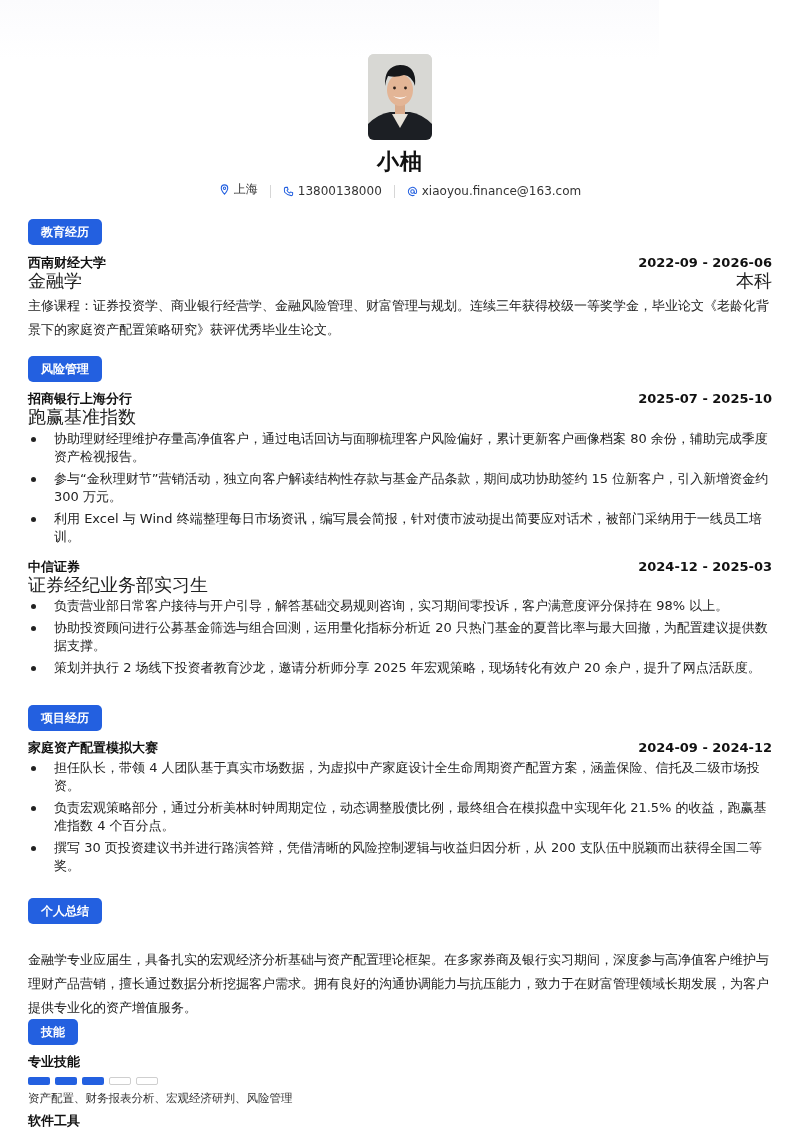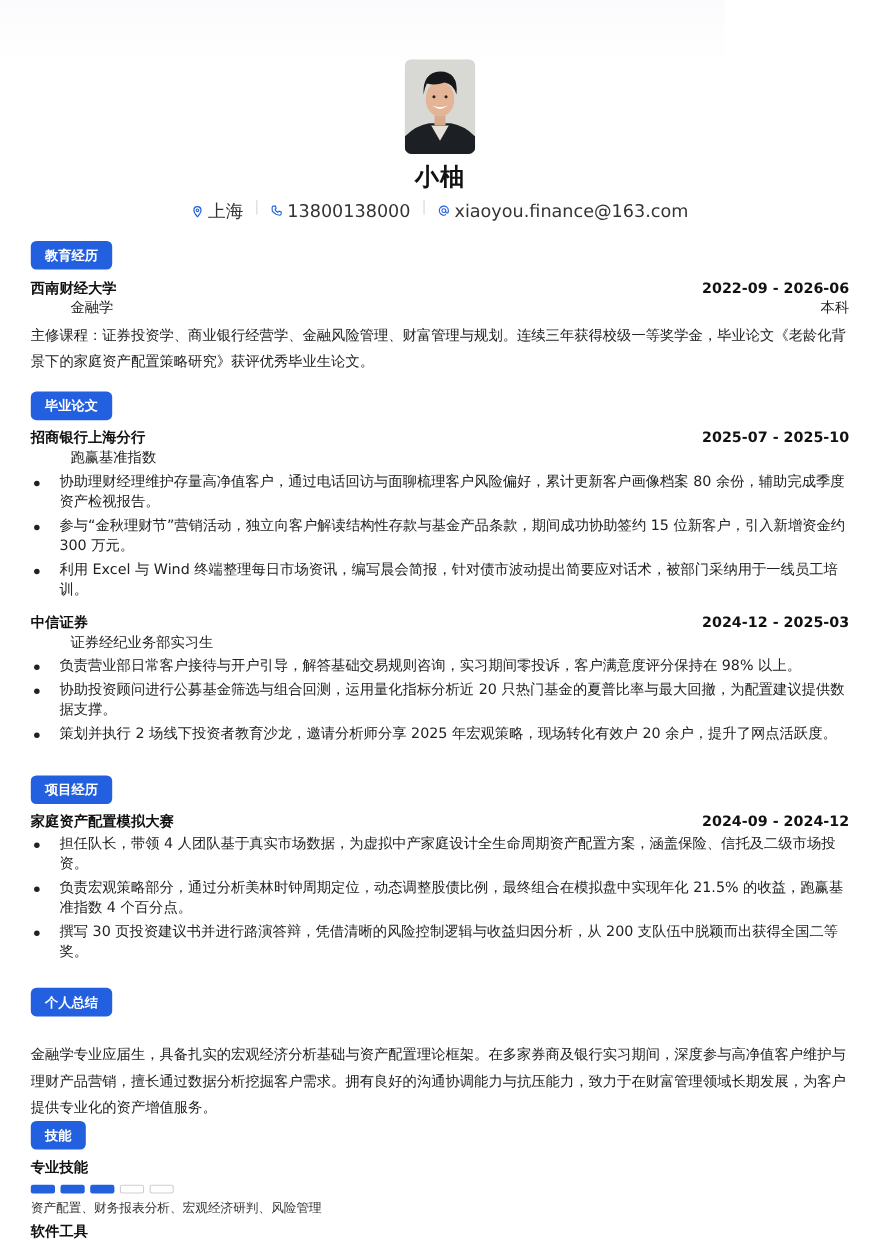--- a/index.html
+++ b/index.html
@@ -3,29 +3,29 @@
 <meta charset="utf-8">
 <style>
   * { box-sizing: border-box; margin: 0; padding: 0; }
   html, body { width: 800px; height: 1130px; background: #ffffff; overflow: hidden; }
   body { font-family: "DejaVu Sans", "Liberation Sans", sans-serif; color: #1f1f1f; font-size: 13px; position: relative; }
   .page { position: absolute; left: 0; top: 0; width: 659px; height: 1130px; background: linear-gradient(#fbfbfd, #ffffff 60px); }
   .header { position: absolute; left: 0; top: 54px; width: 800px; text-align: center; }
   .photo { width: 64px; height: 86px; margin: 0 auto; border-radius: 6px; overflow: hidden; background: #d9d9d6; position: relative; }
   .photo svg { display: block; }
   .name { font-size: 22px; font-weight: bold; margin-top: 7px; color: #111; letter-spacing: 1px; height: 30px; line-height: 30px; }
-  .contacts { margin-top: 5px; display: flex; justify-content: center; align-items: flex-start; font-size: 16px; color: #333; height: 16px; }
+  .contacts { margin-top: 5px; display: flex; justify-content: center; align-items: flex-end; font-size: 12px; color: #333; height: 16px; }
   .contact { display: flex; align-items: center; gap: 4px; }
   .contact svg { width: 11px; height: 11px; }
   .sep { width: 1px; height: 13px; background: #d6d6d6; margin: 0 12px; }
   .section { position: absolute; left: 28px; width: 744px; }
   .badge { display: inline-block; background: #2360e0; color: #fff; font-size: 12px; font-weight: bold; height: 26px; line-height: 26px; padding: 0 13px; border-radius: 5px; }
   .row { display: flex; justify-content: space-between; align-items: baseline; font-size: 13px; line-height: 18px; }
   .bold { font-weight: bold; color: #111; }
-  .sub { font-size: 13px; color: #222; line-height: 17px; margin-left: 36px; }
+  .sub { font-size: 18px; color: #222; line-height: 17px; }
   .para { font-size: 13px; line-height: 24px; color: #222; }
   ul.bullets { list-style: none; }
   ul.bullets li { position: relative; padding-left: 26px; font-size: 13px; line-height: 18px; color: #222; margin-bottom: 4px; }
   ul.bullets li::before { content: ""; position: absolute; left: 3px; top: 7px; width: 5px; height: 5px; border-radius: 50%; background: #222; }
   .skillbar { display: flex; gap: 5px; margin: 6px 0 5px; }
   .seg { width: 22px; height: 8px; border-radius: 2px; }
   .seg.on { background: #2360e0; }
   .seg.off { background: #fff; border: 1px solid #cfcfcf; }
   .small { font-size: 11.5px; color: #333; line-height: 16px; }
 </style>
@@ -82,21 +82,21 @@
       <span class="bold">2022-09 - 2026-06</span>
     </div>
     <div class="row sub">
       <span>金融学</span>
       <span>本科</span>
     </div>
     <div class="para" style="margin-top:5px;">主修课程：证券投资学、商业银行经营学、金融风险管理、财富管理与规划。连续三年获得校级一等奖学金，毕业论文《老龄化背景下的家庭资产配置策略研究》获评优秀毕业生论文。</div>
   </div>
 
   <div class="section" style="top:356px;">
-    <div class="badge">毕业论文</div>
+    <div class="badge">风险管理</div>
 
     <div style="margin-top:8px;">
       <div class="row">
         <span class="bold">招商银行上海分行</span>
         <span class="bold">2025-07 - 2025-10</span>
       </div>
       <div class="sub">跑赢基准指数</div>
       <ul class="bullets" style="margin-top:5px;">
         <li>协助理财经理维护存量高净值客户，通过电话回访与面聊梳理客户风险偏好，累计更新客户画像档案 80 余份，辅助完成季度资产检视报告。</li>
         <li>参与“金秋理财节”营销活动，独立向客户解读结构性存款与基金产品条款，期间成功协助签约 15 位新客户，引入新增资金约 300 万元。</li>

